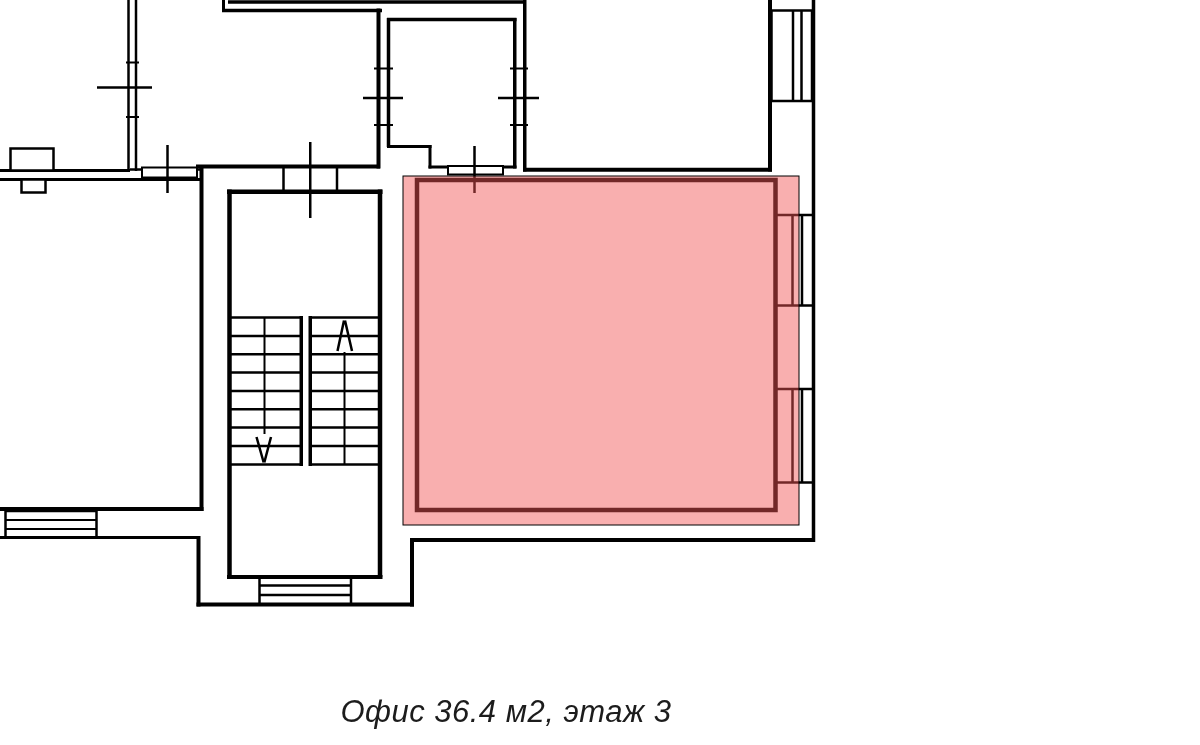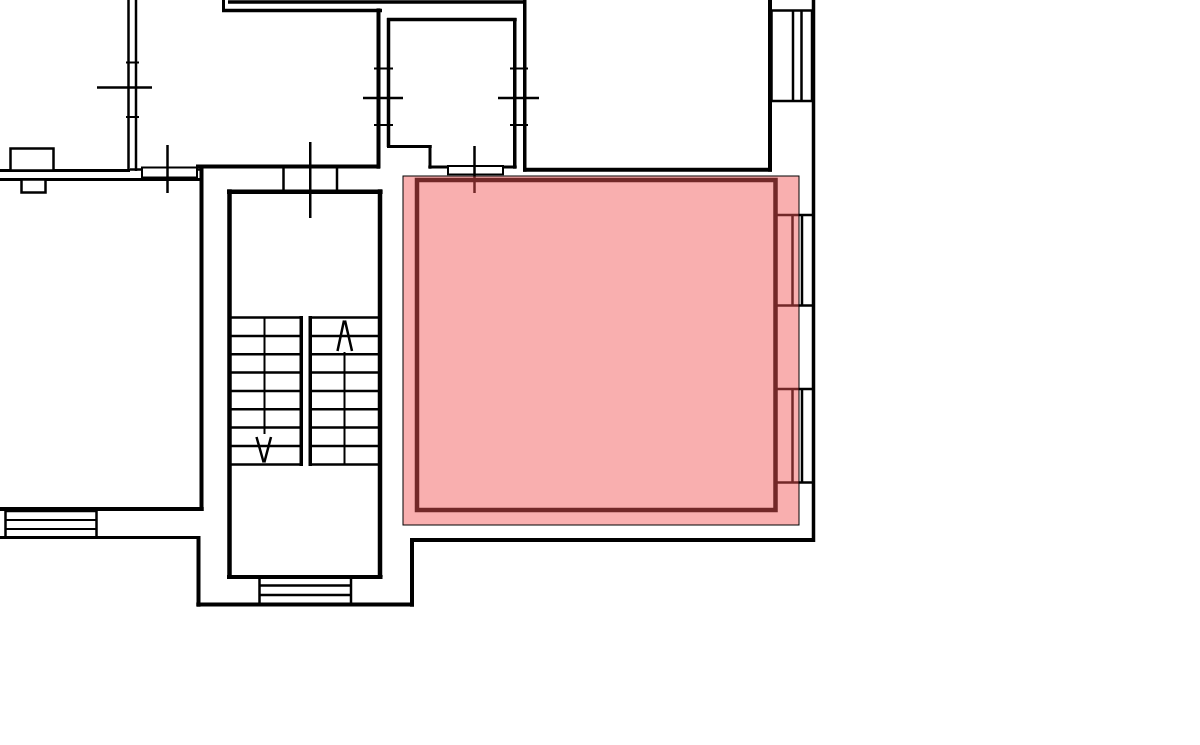--- a/index.html
+++ b/index.html
@@ -170,13 +170,14 @@
         <line x1="775.5" y1="389" x2="813" y2="389" stroke-width="2.5"></line>
         <line x1="775.5" y1="482.5" x2="813" y2="482.5" stroke-width="2.5"></line>
         <line x1="792.5" y1="389" x2="792.5" y2="482.5" stroke-width="2.5"></line>
         <line x1="802" y1="389" x2="802" y2="482.5" stroke-width="2.5"></line>
       </g>
     </g>
 
     <rect x="403" y="176" width="396" height="349" stroke="none" fill="rgba(242,84,84,0.47)"></rect>
   </svg>
 
+  <div class="caption">Офис 36.4 м2, этаж 3</div>
 </div>
 
 </body></html>

